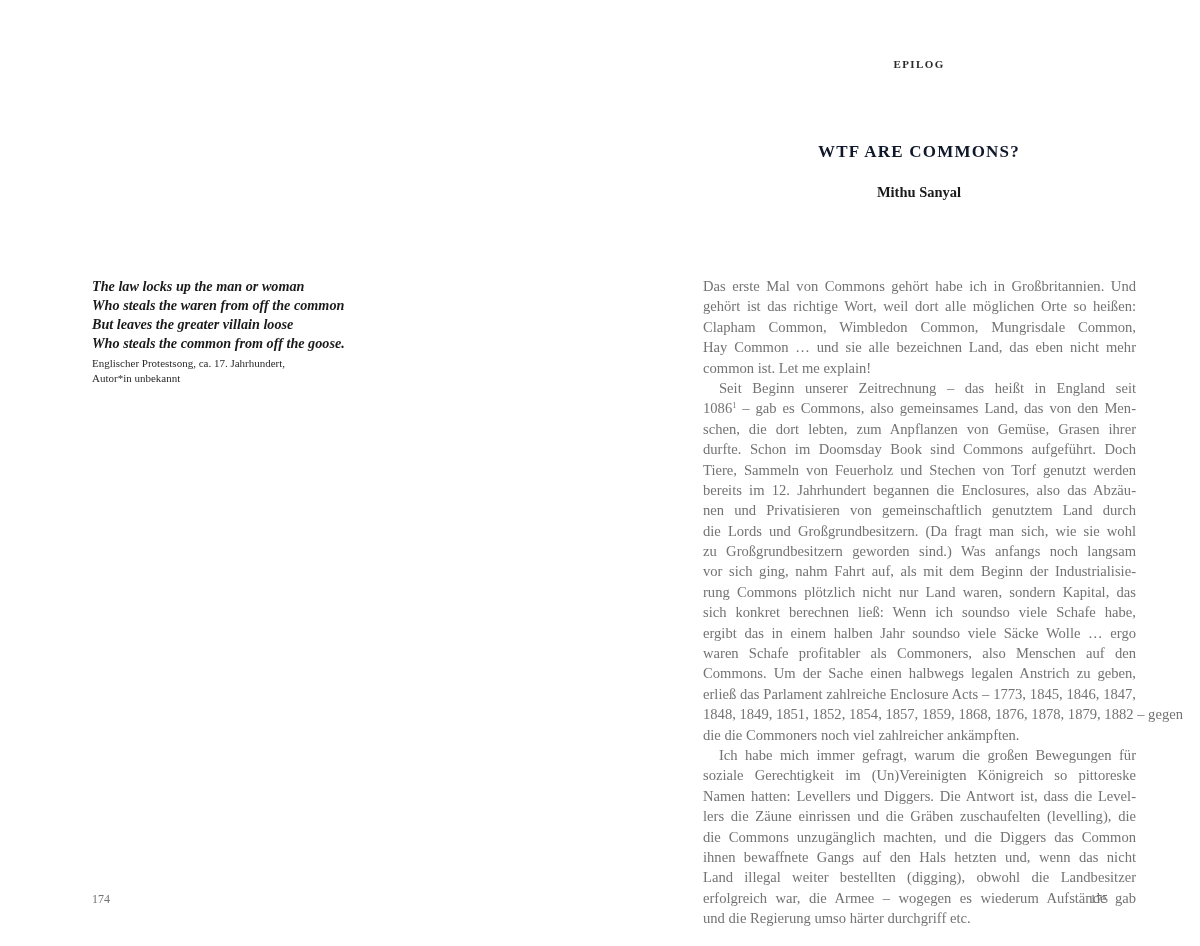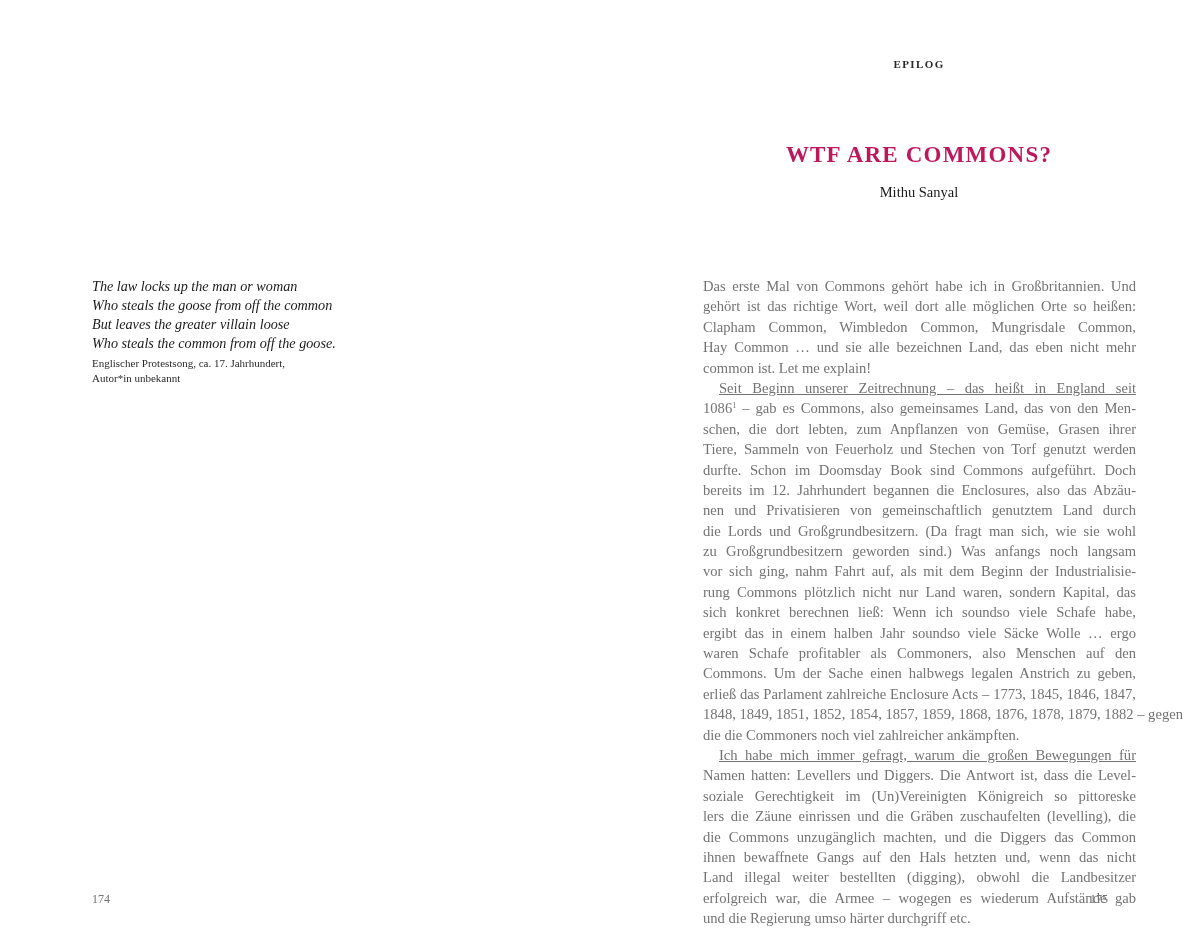--- a/index.html
+++ b/index.html
@@ -11,21 +11,21 @@
   .page { position: absolute; top: 0; height: 946px; }
   .page-left { left: 0; width: 600px; }
   .page-right { left: 600px; width: 600px; }
 
   .epigraph {
     position: absolute; left: 92px; top: 277px; width: 300px;
   }
   .epigraph .verse {
     font-family: "Liberation Serif", serif;
     font-style: italic; font-size: 14.2px; line-height: 19px;
-    margin: 0; white-space: nowrap; color: #1a1a1a;
+    margin: 0; white-space: nowrap; color: #1a1a1a; font-weight: bold;
   }
   .epigraph .source {
     font-family: "Liberation Serif", serif;
     font-size: 11px; line-height: 15px; margin-top: 3px; color: #2a2a2a;
   }
   .epigraph .source div { white-space: nowrap; }
 
   .folio {
     position: absolute; top: 892px;
     font-family: "Liberation Serif", serif; font-size: 12px; color: #737373;
@@ -34,47 +34,47 @@
   .folio-right { left: 490px; }
 
   .running-head {
     position: absolute; top: 58px; left: 104px; width: 430px; text-align: center;
     font-family: "Liberation Serif", serif; font-size: 11px; letter-spacing: 1.4px;
     font-weight: bold; color: #2a2a2a;
   }
   .title {
     position: absolute; top: 142px; left: 104px; width: 430px; text-align: center;
     font-family: "Liberation Serif", serif; font-weight: bold;
-    font-size: 23px; letter-spacing: 1.2px; color: #be185d;
+    font-size: 17px; letter-spacing: 1.2px; color: #0f172a;
   }
   .author {
     position: absolute; top: 184px; left: 104px; width: 430px; text-align: center;
-    font-family: "Liberation Serif", serif; font-size: 14.5px; color: #1a1a1a;
+    font-family: "Liberation Serif", serif; font-size: 14.5px; color: #1a1a1a; font-weight: bold;
   }
 
   .body-text {
     position: absolute; left: 103px; top: 276px; width: 433px;
     font-family: "Liberation Serif", serif; font-size: 14.6px; line-height: 20.4px;
     color: #737373;
   }
   .body-text .line {
     display: block; white-space: nowrap; text-align: justify; text-align-last: justify;
     height: 20.4px;
   }
   .body-text .line.last { text-align-last: left; }
-  .body-text .line.indent { text-indent: 16px; text-decoration: underline; }
+  .body-text .line.indent { text-indent: 16px; }
   sup { font-size: 8px; line-height: 0; vertical-align: 5px; }
 </style>
 </head>
 <body>
 
 <div class="page page-left">
   <div class="epigraph">
     <p class="verse">The law locks up the man or woman</p>
-    <p class="verse">Who steals the goose from off the common</p>
+    <p class="verse">Who steals the waren from off the common</p>
     <p class="verse">But leaves the greater villain loose</p>
     <p class="verse">Who steals the common from off the goose.</p>
     <div class="source">
       <div>Englischer Protestsong, ca. 17. Jahrhundert,</div>
       <div>Autor*in unbekannt</div>
     </div>
   </div>
   <div class="folio folio-left">174</div>
 </div>
 
@@ -87,39 +87,39 @@
 
     <span class="line">Das erste Mal von Commons gehört habe ich in Großbritannien. Und</span>
     <span class="line">gehört ist das richtige Wort, weil dort alle möglichen Orte so heißen:</span>
     <span class="line">Clapham Common, Wimbledon Common, Mungrisdale Common,</span>
     <span class="line">Hay Common … und sie alle bezeichnen Land, das eben nicht mehr</span>
     <span class="line last">common ist. Let me explain!</span>
 
     <span class="line indent">Seit Beginn unserer Zeitrechnung – das heißt in England seit</span>
     <span class="line"><span>1086</span><sup>1</sup> <span>– gab es Commons, also gemeinsames Land, das von den Men-</span></span>
     <span class="line">schen, die dort lebten, zum Anpflanzen von Gemüse, Grasen ihrer</span>
+    <span class="line">durfte. Schon im Doomsday Book sind Commons aufgeführt. Doch</span>
     <span class="line">Tiere, Sammeln von Feuerholz und Stechen von Torf genutzt werden</span>
-    <span class="line">durfte. Schon im Doomsday Book sind Commons aufgeführt. Doch</span>
     <span class="line">bereits im 12. Jahrhundert begannen die Enclosures, also das Abzäu-</span>
     <span class="line">nen und Privatisieren von gemeinschaftlich genutztem Land durch</span>
     <span class="line">die Lords und Großgrundbesitzern. (Da fragt man sich, wie sie wohl</span>
     <span class="line">zu Großgrundbesitzern geworden sind.) Was anfangs noch langsam</span>
     <span class="line">vor sich ging, nahm Fahrt auf, als mit dem Beginn der Industrialisie-</span>
     <span class="line">rung Commons plötzlich nicht nur Land waren, sondern Kapital, das</span>
     <span class="line">sich konkret berechnen ließ: Wenn ich soundso viele Schafe habe,</span>
     <span class="line">ergibt das in einem halben Jahr soundso viele Säcke Wolle … ergo</span>
     <span class="line">waren Schafe profitabler als Commoners, also Menschen auf den</span>
     <span class="line">Commons. Um der Sache einen halbwegs legalen Anstrich zu geben,</span>
     <span class="line">erließ das Parlament zahlreiche Enclosure Acts – 1773, 1845, 1846, 1847,</span>
     <span class="line">1848, 1849, 1851, 1852, 1854, 1857, 1859, 1868, 1876, 1878, 1879, 1882 – gegen</span>
     <span class="line last">die die Commoners noch viel zahlreicher ankämpften.</span>
 
     <span class="line indent">Ich habe mich immer gefragt, warum die großen Bewegungen für</span>
+    <span class="line">soziale Gerechtigkeit im (Un)Vereinigten Königreich so pittoreske</span>
     <span class="line">Namen hatten: Levellers und Diggers. Die Antwort ist, dass die Level-</span>
-    <span class="line">soziale Gerechtigkeit im (Un)Vereinigten Königreich so pittoreske</span>
     <span class="line">lers die Zäune einrissen und die Gräben zuschaufelten (levelling), die</span>
     <span class="line">die Commons unzugänglich machten, und die Diggers das Common</span>
     <span class="line">ihnen bewaffnete Gangs auf den Hals hetzten und, wenn das nicht</span>
     <span class="line">Land illegal weiter bestellten (digging), obwohl die Landbesitzer</span>
     <span class="line">erfolgreich war, die Armee – wogegen es wiederum Aufstände gab</span>
     <span class="line last">und die Regierung umso härter durchgriff etc.</span>
   </div>
 
   <div class="folio folio-right">175</div>
 </div>

